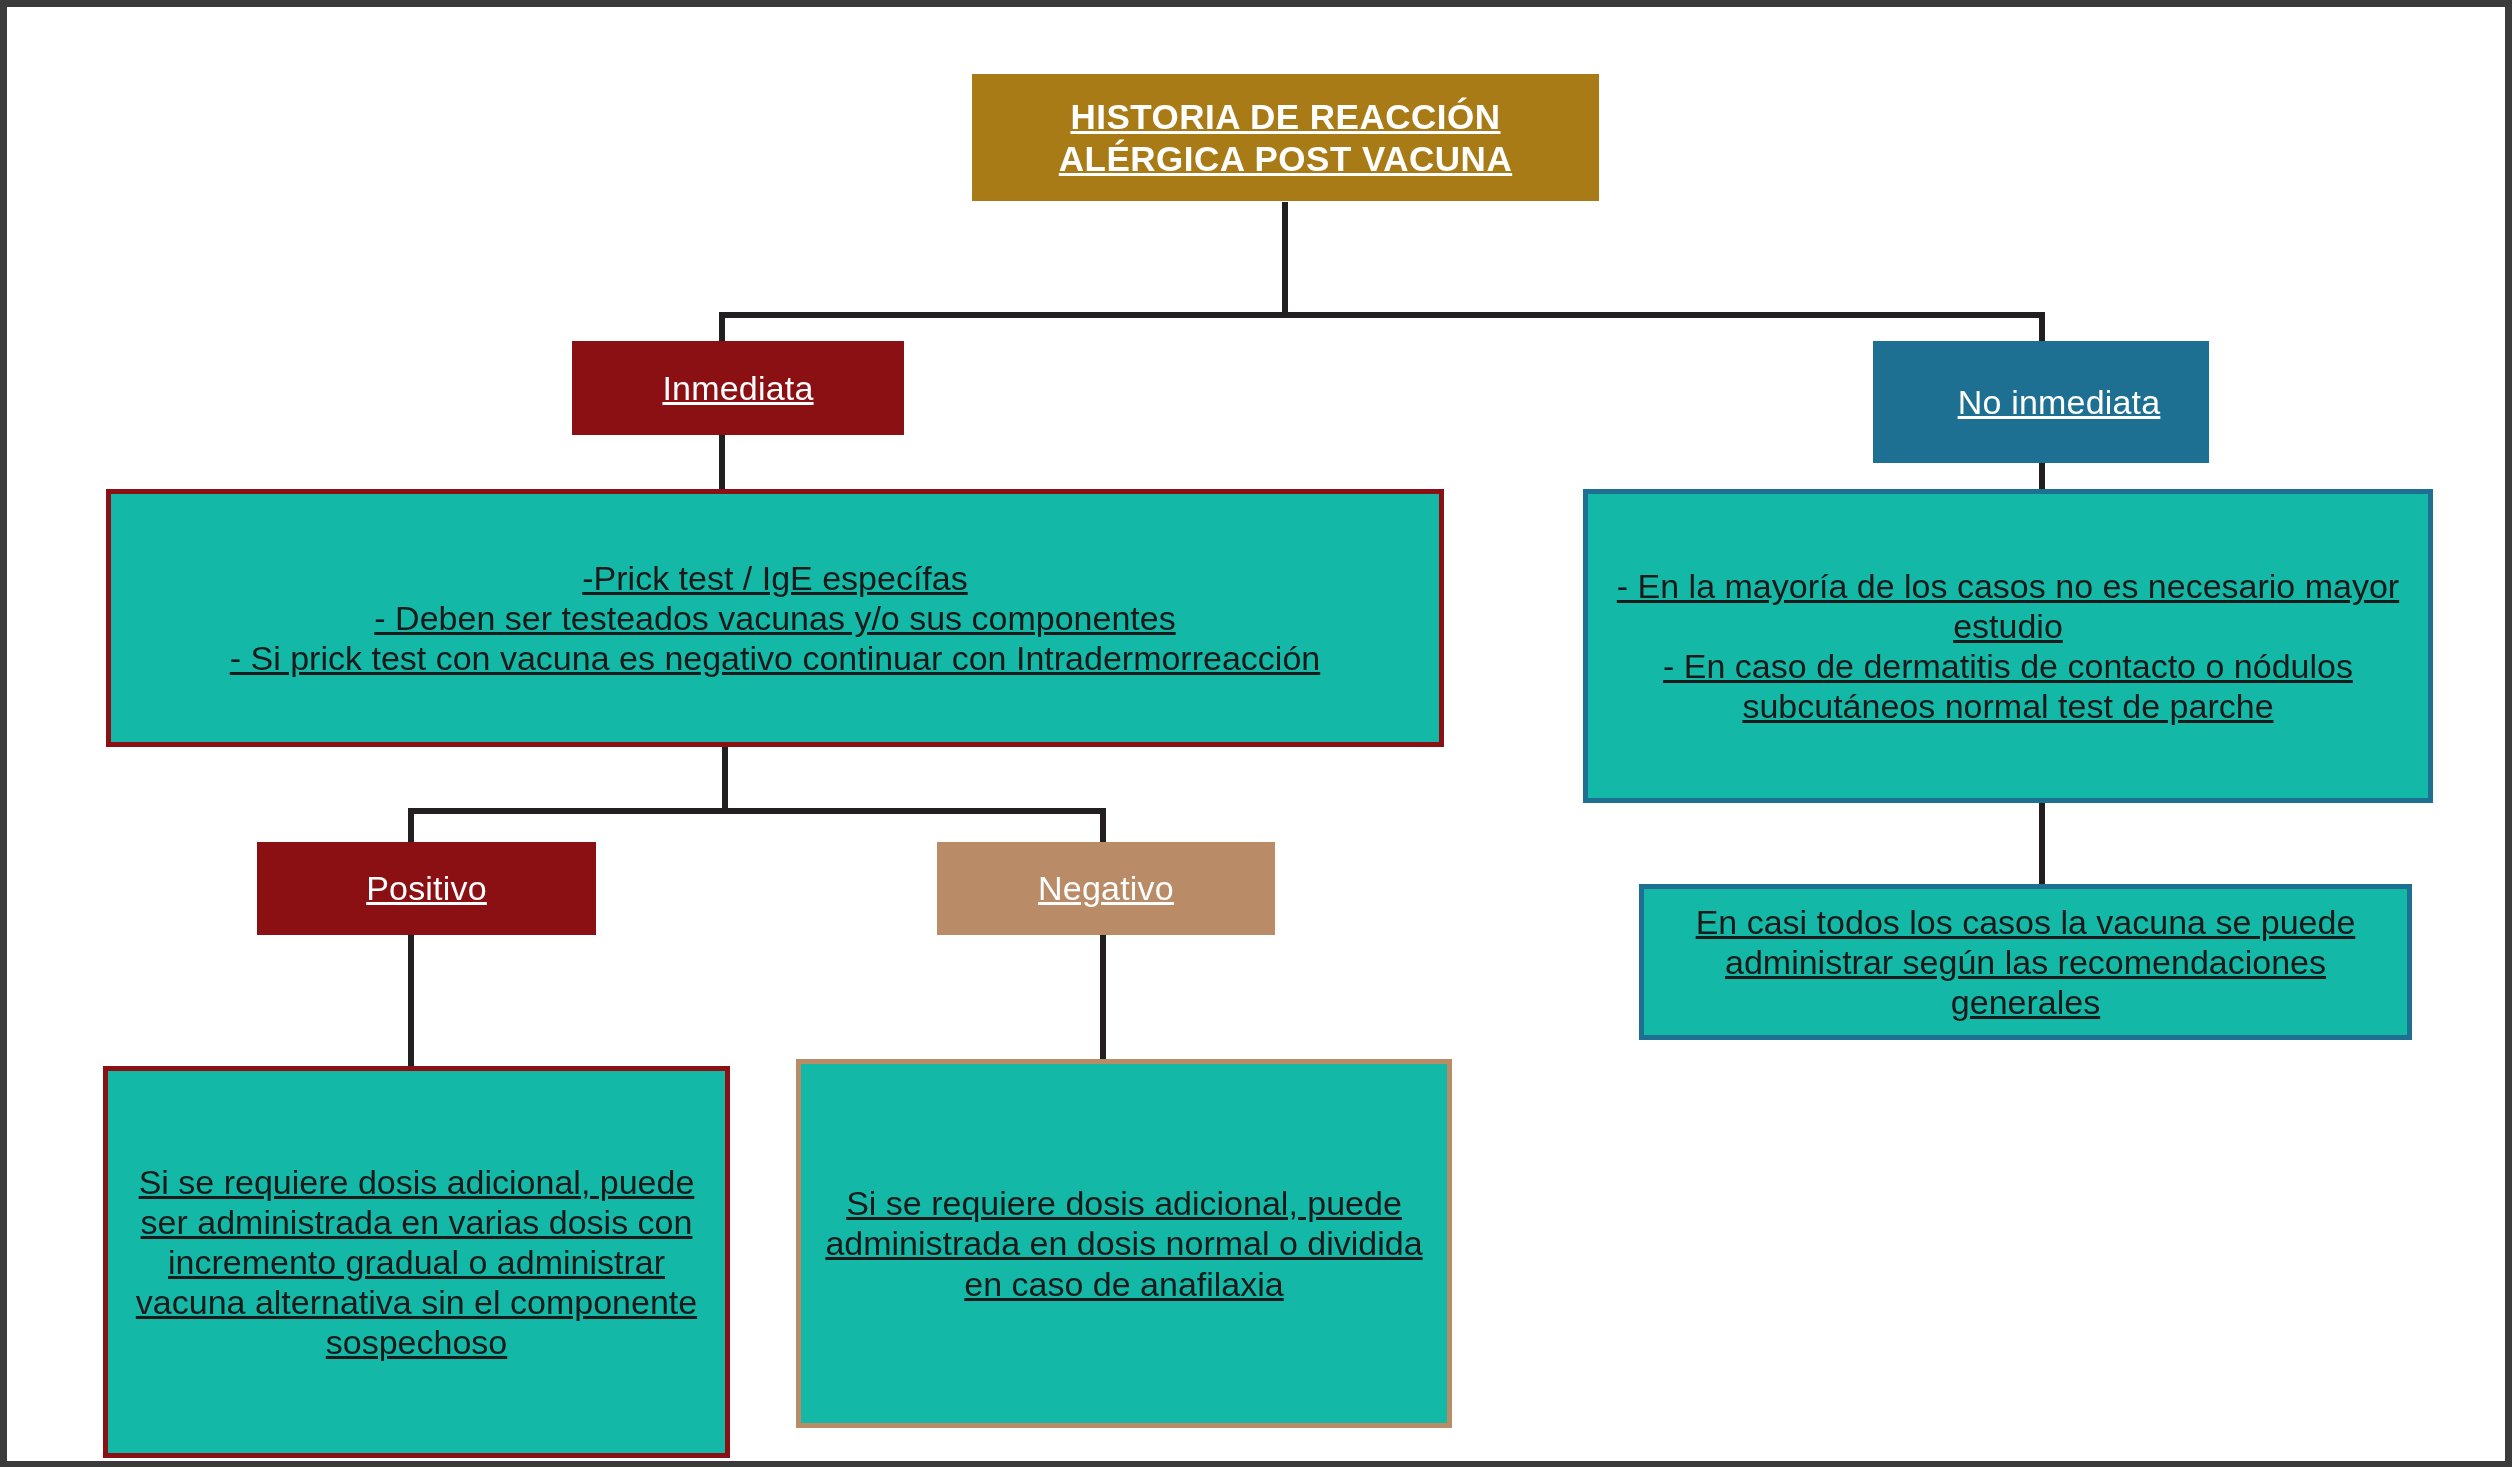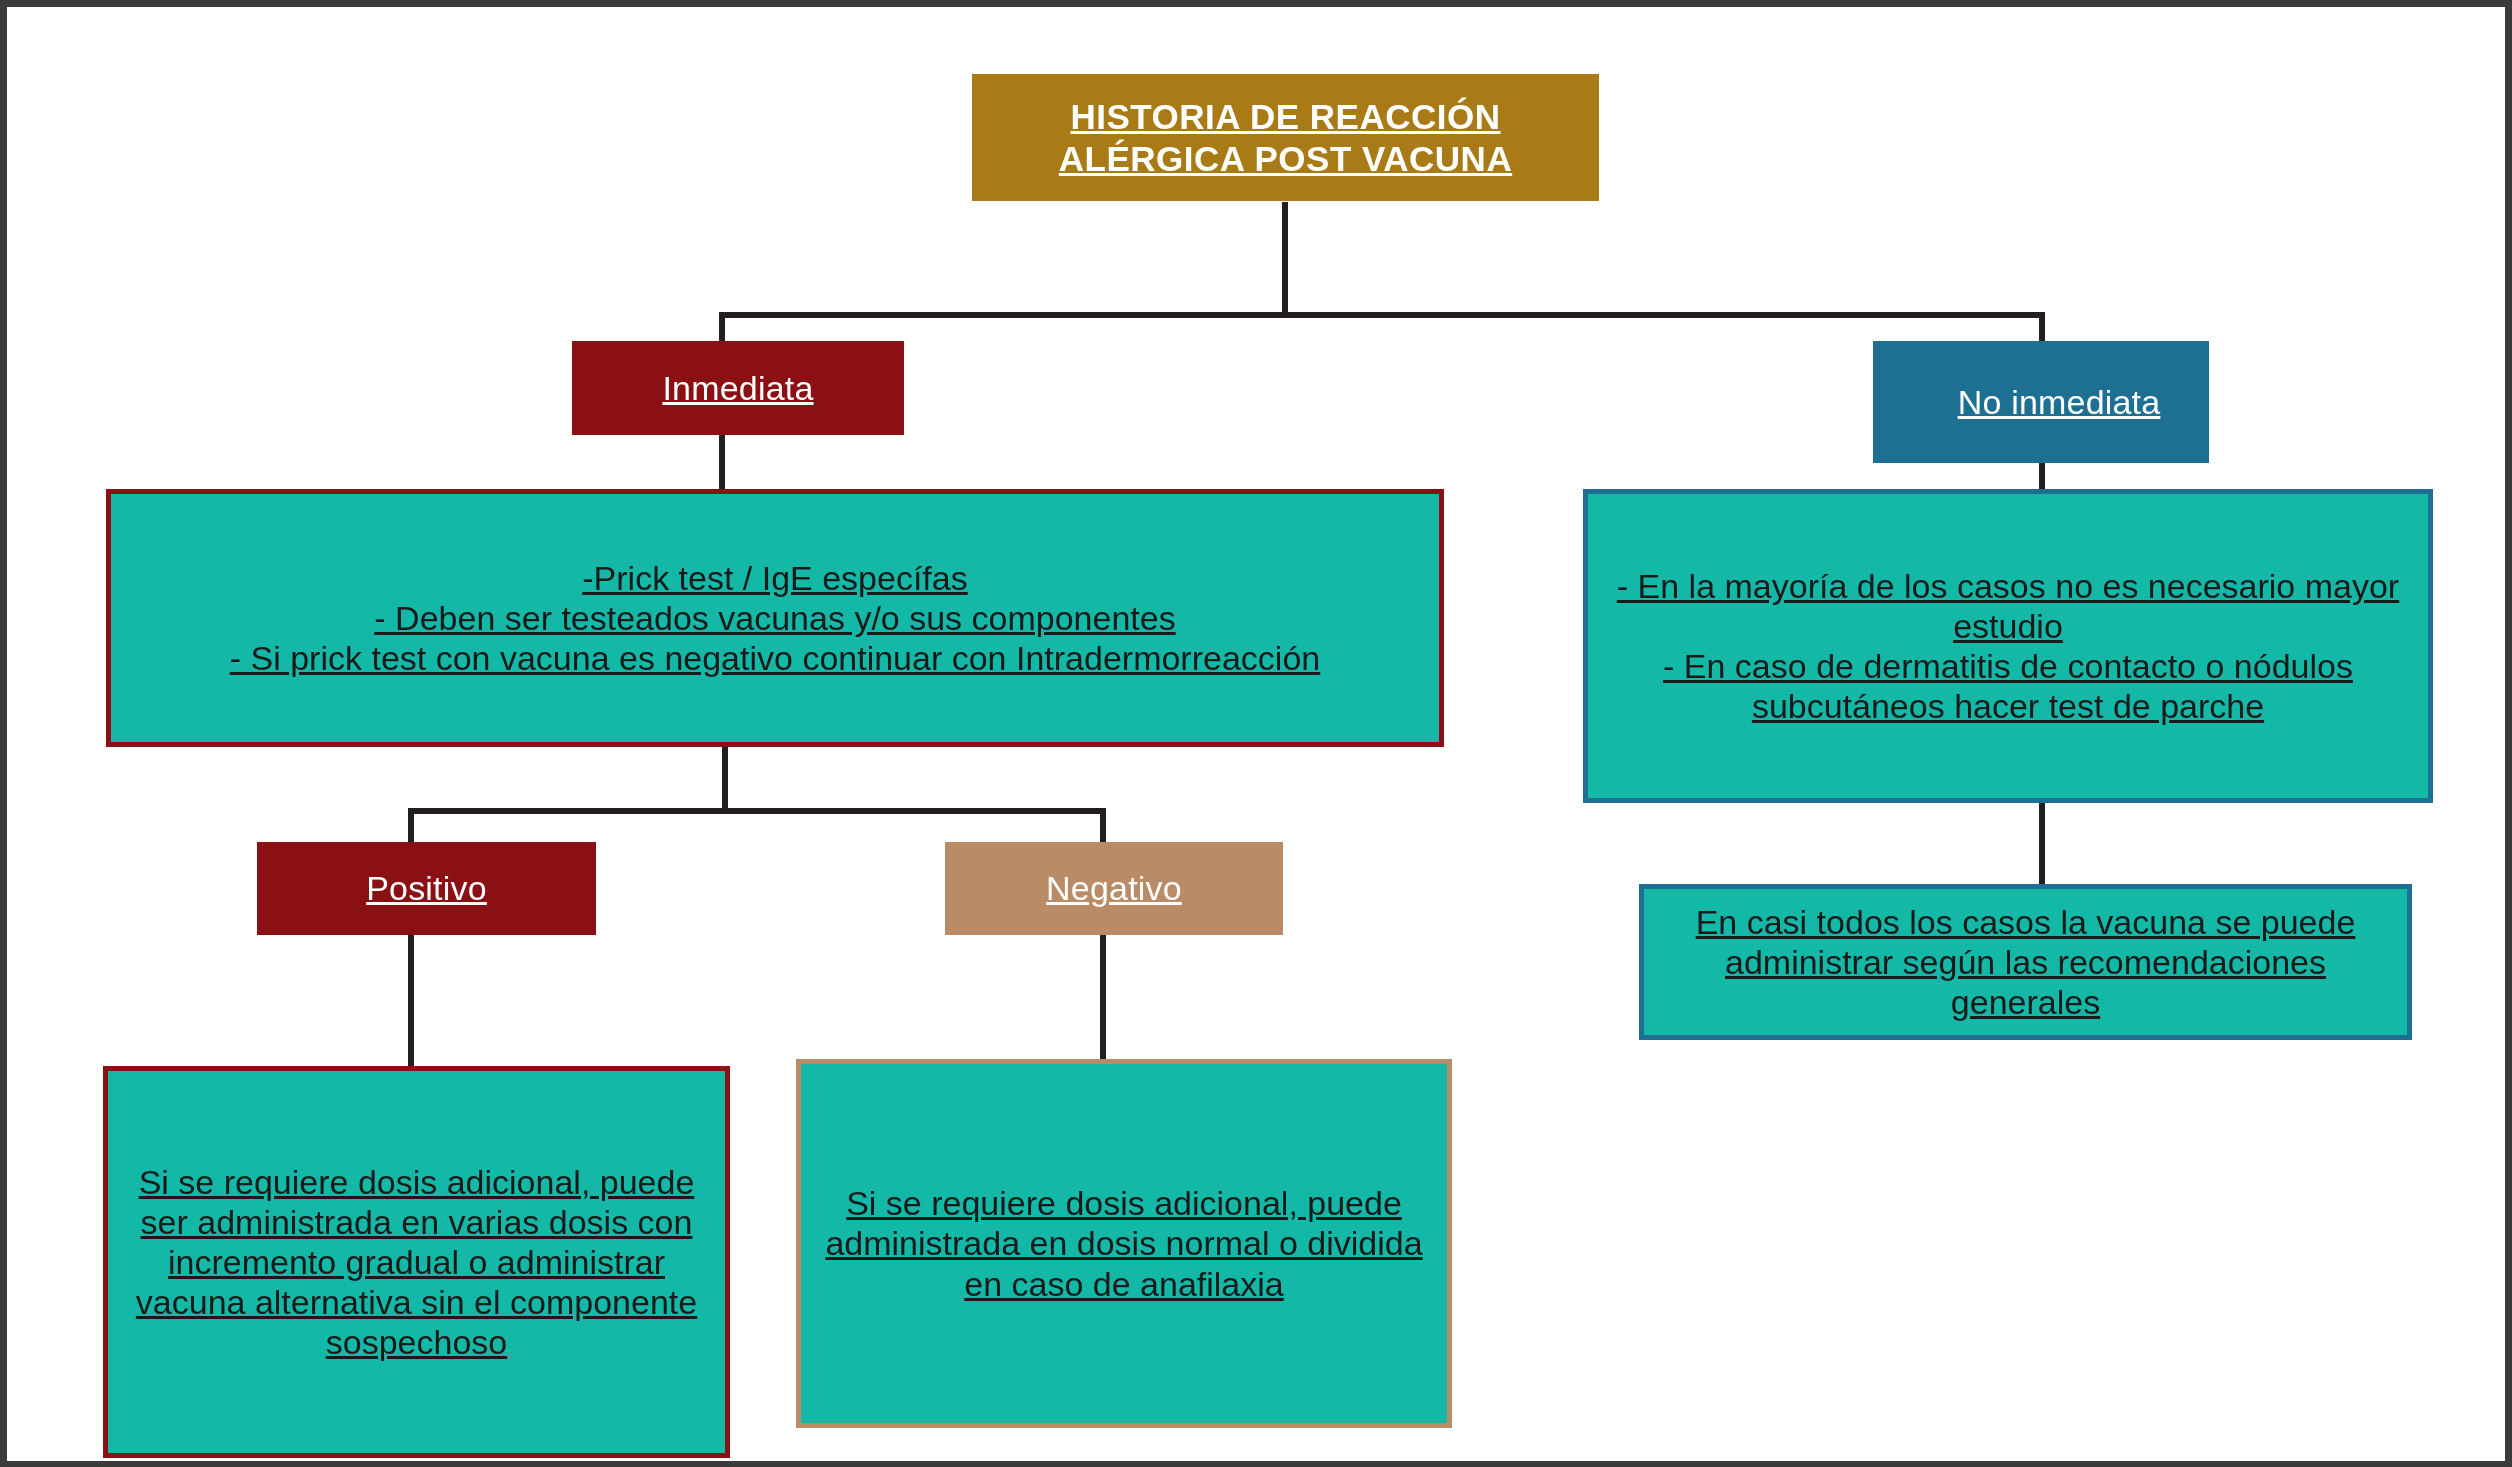--- a/index.html
+++ b/index.html
@@ -40,21 +40,21 @@
 
   .header-node {
     background: #A97B17;
     font-weight: bold;
     font-size: 35px;
     letter-spacing: 0.5px;
     line-height: 1.28;
   }
   .red-fill  { background: #8B1014; margin-left: 16px; }
   .teal-fill { background: #1E7093; }
-  .tan-fill  { background: #B98B67; margin-left: 8px; }
+  .tan-fill  { background: #B98B67; }
 
   
   .outlined {
     background: #14b8a6;
     font-size: 34px;
     color: #1a1a1a;
     line-height: 1.26;
     padding: 8.6px 13.8px;
   }
   .border-red  { border: 5.2px solid #8B1014; }
@@ -112,21 +112,21 @@
   </div>
 
   <div class="node outlined border-red" style="left:99px; top:482px; width:1338px; height:258px;">
     <span class="txt">-Prick test / IgE específas
 - Deben ser testeados vacunas y/o sus componentes
 - Si prick test con vacuna es negativo continuar con Intradermorreacción</span>
   </div>
 
   <div class="node outlined border-teal" style="left:1576px; top:482px; width:850px; height:314px;">
     <span class="txt">- En la mayoría de los casos no es necesario mayor estudio
-- En caso de dermatitis de contacto o nódulos subcutáneos hacer test de parche</span>
+- En caso de dermatitis de contacto o nódulos subcutáneos normal test de parche</span>
   </div>
 
   <div class="node filled red-fill chip-text" style="left:234px; top:835px; width:339px; height:93px;">
     <span class="txt">Positivo</span>
   </div>
 
   <div class="node filled tan-fill chip-text" style="left:930px; top:835px; width:338px; height:93px;">
     <span class="txt">Negativo</span>
   </div>
 

